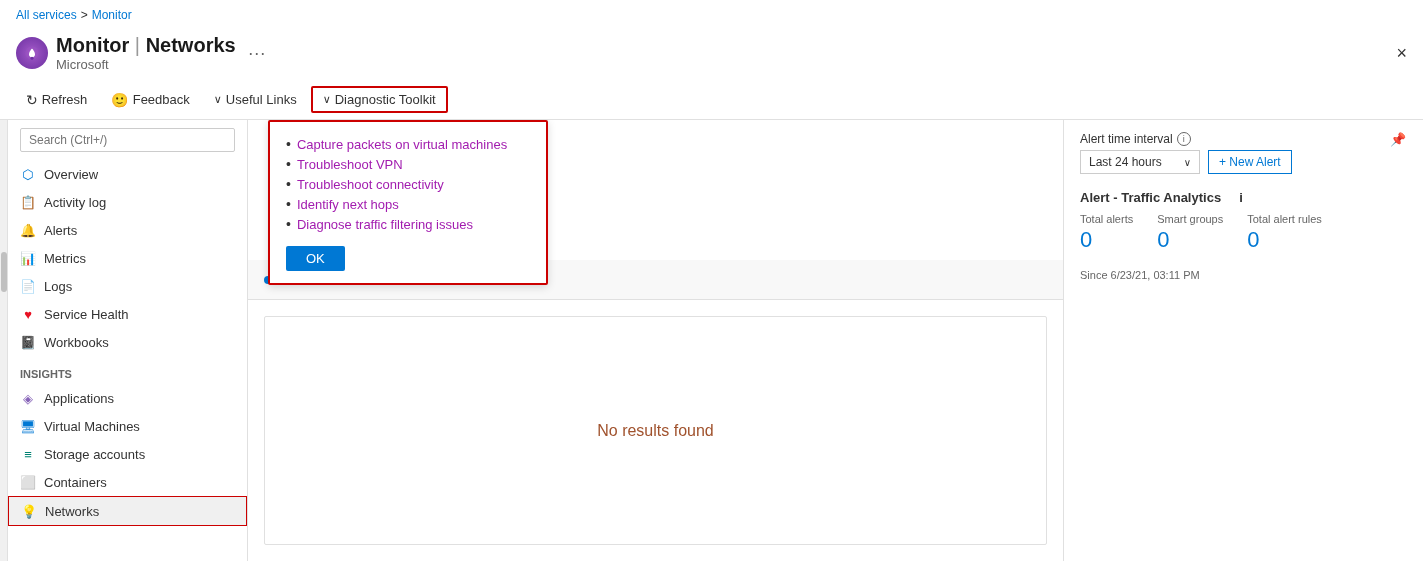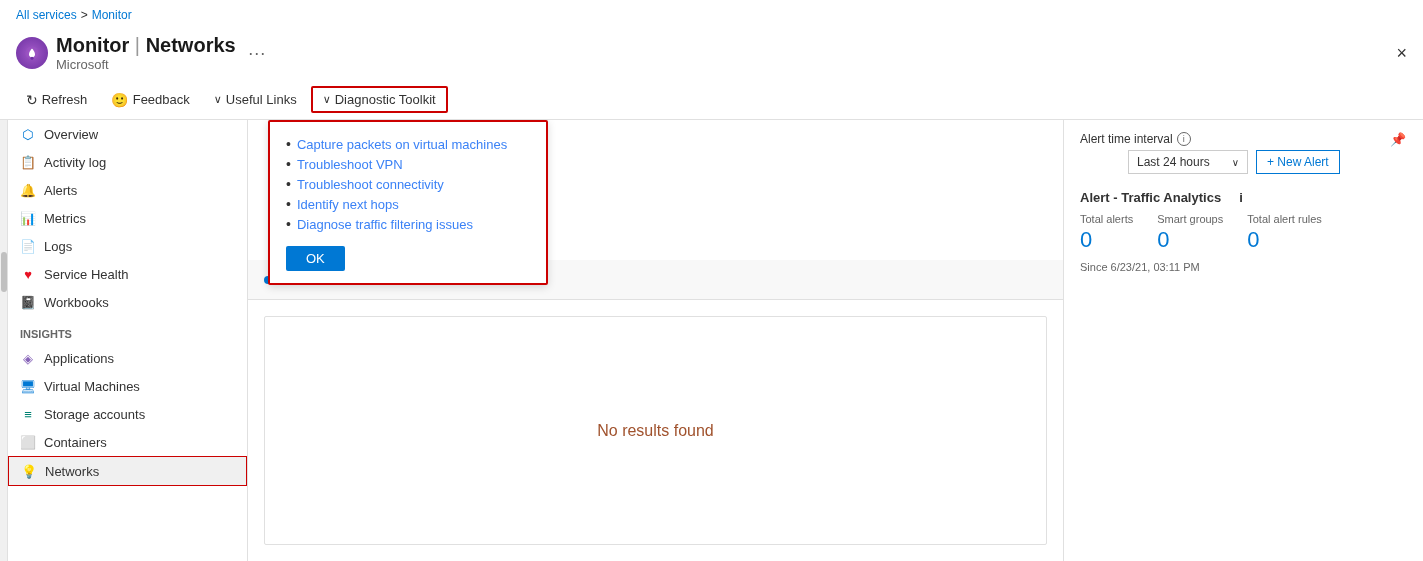--- a/index.html
+++ b/index.html
@@ -40,45 +40,45 @@
     .section-label { padding: 12px 12px 4px 12px; font-size: 11px; font-weight: 600; color: #666; text-transform: uppercase; }
 
     
     .content { flex: 1; display: flex; overflow: hidden; position: relative; }
 
     
     .dropdown-panel { position: absolute; top: 0; left: 20px; z-index: 100; background: #fff; border: 2px solid #c00; border-radius: 2px; padding: 12px 16px 12px 16px; min-width: 280px; box-shadow: 0 2px 8px rgba(0,0,0,0.15); }
     .dropdown-panel ul { list-style: none; margin-bottom: 12px; }
     .dropdown-panel ul li { padding: 2px 0; display: flex; align-items: center; gap: 6px; }
     .dropdown-panel ul li::before { content: '•'; color: #333; font-size: 14px; }
-    .dropdown-panel ul li a { color: #3b82f6; text-decoration: none; font-size: 13px; }
+    .dropdown-panel ul li a { color: #a21caf; text-decoration: none; font-size: 13px; }
     .ok-btn { background: #0078d4; color: #fff; border: none; padding: 5px 20px; cursor: pointer; font-size: 13px; border-radius: 2px; }
 
     
     .chart-area { height: 40px; background: #f8f8f8; border-bottom: 1px solid #e0e0e0; display: flex; align-items: center; padding: 0 16px; overflow: hidden; }
     .chart-dots { display: flex; gap: 2px; align-items: center; }
     .chart-dot { width: 8px; height: 8px; border-radius: 50%; }
 
     .content-main { flex: 1; display: flex; flex-direction: column; overflow: hidden; }
     .content-body { flex: 1; display: flex; overflow: hidden; }
 
     .no-results-area { flex: 1; display: flex; align-items: center; justify-content: center; background: #fff; border: 1px solid #e0e0e0; margin: 16px; border-radius: 2px; }
     .no-results-text { font-size: 16px; color: #a0522d; }
 
     
     .right-panel { width: 360px; border-left: 1px solid #e0e0e0; padding: 12px 16px; flex-shrink: 0; overflow-y: auto; }
     .right-panel-section { margin-bottom: 16px; }
     .right-panel-label { font-size: 12px; color: #333; font-weight: 500; margin-bottom: 4px; display: flex; gap: 4px; }
     .right-panel-label .info-icon { width: 14px; height: 14px; border-radius: 50%; border: 1px solid #666; display: inline-flex; align-items: center; justify-content: center; font-size: 9px; color: #666; cursor: pointer; }
     .interval-select { display: flex; align-items: center; gap: 8px; }
-    .select-box { border: 1px solid #ccc; padding: 4px 8px; font-size: 12px; display: flex; align-items: center; gap: 4px; cursor: pointer; background: #fff; min-width: 120px; margin-left: 48px; }
+    .select-box { border: 1px solid #ccc; padding: 4px 8px; font-size: 12px; display: flex; align-items: center; gap: 4px; cursor: pointer; background: #fff; min-width: 120px; }
     .select-chevron { font-size: 10px; margin-left: auto; }
     .new-alert-btn { border: 1px solid #0078d4; color: #0078d4; background: #fff; padding: 4px 10px; font-size: 12px; cursor: pointer; display: flex; align-items: center; gap: 4px; }
     .section-title { font-size: 13px; font-weight: 600; color: #333; margin-bottom: 8px; display: flex; align-items: center; gap: 18px; }
-    .stats-row { display: flex; gap: 24px; margin-bottom: 8px; }
+    .stats-row { display: flex; gap: 24px; margin-bottom: 16px; }
     .stat-item { display: flex; flex-direction: column; }
     .stat-label { font-size: 11px; color: #666; margin-bottom: 2px; }
     .stat-value { font-size: 22px; font-weight: 400; color: #0078d4; }
     .since-text { font-size: 11px; color: #666; }
 
     
     .icon-blue { color: #0078d4; }
     .icon-orange { color: #d83b01; }
     .icon-purple { color: #8764b8; }
     .icon-teal { color: #008272; }
@@ -134,20 +134,23 @@
     </button>
   </div>
 
   <div class="main">
 
     <div class="sidebar-wrapper">
       <div class="scrollbar-area">
         <div class="scrollbar-indicator"></div>
       </div>
       <div class="sidebar">
+        <div class="sidebar-search">
+          <input type="text" placeholder="Search (Ctrl+/)" style="">
+        </div>
         <div class="sidebar-nav">
           <div class="nav-item">
             <span class="nav-icon icon-blue">⬡</span>
             <span>Overview</span>
           </div>
           <div class="nav-item">
             <span class="nav-icon icon-blue">📋</span>
             <span>Activity log</span>
           </div>
           <div class="nav-item">

